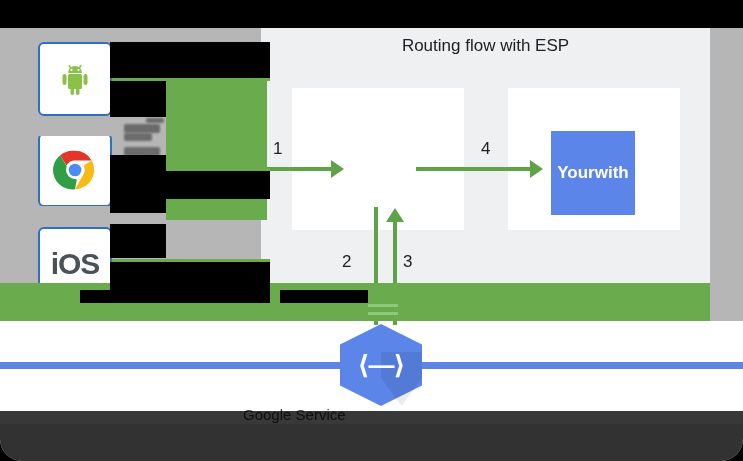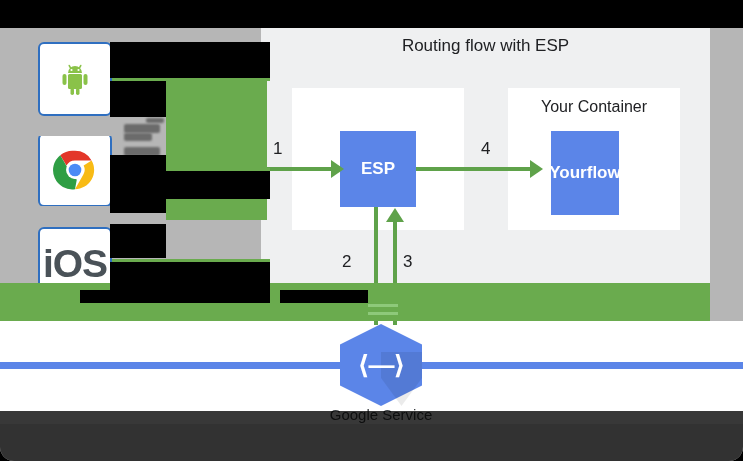--- a/index.html
+++ b/index.html
@@ -4,21 +4,21 @@
 <style>
   html,body{margin:0;padding:0;}
   body{
     width:743px;height:461px;
     background:#000;
     font-family:"Liberation Sans","DejaVu Sans",sans-serif;
     overflow:hidden;
   }
   #stage{
     position:relative;width:743px;height:461px;overflow:hidden;
-    border-radius:14px;background:#000;
+    border-radius:22px;background:#000;
   }
 
   
   .layer{position:absolute;}
 
   .page-white{left:0;top:28px;width:743px;height:433px;background:#ffffff;}
 
   
   .page-gutter{left:0;top:28px;width:743px;height:293px;background:#b6b6b6;}
 
@@ -43,21 +43,21 @@
   #label-esp{left:292px;}
   #label-your{left:508px;}
 
   
   .bluebox{
     position:absolute;background:#5b85e8;color:#ffffff;
     display:flex;align-items:center;justify-content:center;
     font-weight:bold;font-size:17px;line-height:20px;text-align:center;
   }
   #box-esp{left:340px;top:131px;width:76px;height:76px;}
-  #box-your{left:551px;top:131px;width:68px;height:84px;}
+  #box-your{left:551px;top:131px;width:84px;height:84px;}
 
   
   .garrow{position:absolute;background:#5fa24a;}
   #arrow1-line{left:261px;top:167px;width:74px;height:4px;}
   #arrow1-head{left:331px;top:160px;width:0;height:0;background:none;
     border-left:13px solid #5fa24a;border-top:9px solid transparent;border-bottom:9px solid transparent;}
   #arrow4-line{left:416px;top:167px;width:120px;height:4px;}
   #arrow4-head{left:530px;top:160px;width:0;height:0;background:none;
     border-left:13px solid #5fa24a;border-top:9px solid transparent;border-bottom:9px solid transparent;}
   
@@ -75,21 +75,21 @@
 
   
   .devicon{
     position:absolute;width:70px;height:70px;background:#ffffff;
     border:2px solid #2f6fc0;border-radius:6px;
     display:flex;align-items:center;justify-content:center;
   }
   #dev-android{left:38px;top:42px;}
   #dev-chrome{left:38px;top:133px;}
   #dev-ios{left:38px;top:227px;}
-  .ios-text{font-weight:bold;font-size:39px;color:#4a5258;letter-spacing:-1px;}
+  .ios-text{font-weight:bold;font-size:30px;color:#4a5258;letter-spacing:-1px;}
 
   
   #client-block{left:166px;top:80px;width:101px;height:140px;background:#6aab4e;}
   .stub{position:absolute;height:3px;background:#6aab4e;}
   #stub-a{left:110px;top:78px;width:160px;}
   #stub-b{left:110px;top:168px;width:160px;}
   #stub-c{left:110px;top:259px;width:160px;}
 
   
   #green-band{left:0;top:283px;width:743px;height:38px;background:#6aab4e;}
@@ -108,21 +108,21 @@
   }
   #hex-glyph{
     position:absolute;left:340px;top:324px;width:82px;height:82px;
     display:flex;align-items:center;justify-content:center;
     color:#ffffff;font-size:26px;font-weight:bold;letter-spacing:-1px;
     font-family:"Liberation Sans","DejaVu Sans",sans-serif;
   }
 
   
   #hex-caption{
-    position:absolute;left:243px;top:404px;width:276px;text-align:center;
+    position:absolute;left:243px;top:404px;width:276px;text-align:left;
     font-size:15px;color:#3c4043;line-height:21px;
   }
 
   
   .blk{position:absolute;background:#000000;}
   #blk-top{left:0;top:0;width:743px;height:28px;}
   #blk-1{left:110px;top:42px;width:160px;height:36px;}
   #blk-2{left:110px;top:81px;width:56px;height:36px;}
   #blk-3{left:110px;top:155px;width:56px;height:58px;}
   #blk-4{left:110px;top:171px;width:160px;height:28px;}
@@ -161,27 +161,25 @@
 
   <div class="layer page-white"></div>
 
   <div class="layer page-gutter"></div>
 
   <div class="layer panel"></div>
   <div class="panel-title">Routing flow with ESP</div>
 
   <div class="card" id="card-esp"></div>
   <div class="card" id="card-your"></div>
-  <div class="card-label" id="label-your">Your Container</div>
-
-  <div class="bluebox" id="box-esp">ESP</div>
+
   <div class="bluebox" id="box-your">
     <span>Your</span>
       <br>
-    <span>flow</span>
+    <span>with</span>
   </div>
 
   <div class="garrow" id="arrow1-line"></div>
   <div id="arrow1-head" class="layer"></div>
   <div class="garrow" id="arrow4-line"></div>
   <div id="arrow4-head" class="layer"></div>
   <div class="garrow" id="arrow2-line"></div>
   <div class="garrow" id="arrow3-line"></div>
   <div id="arrow3-head" class="layer"></div>
 

